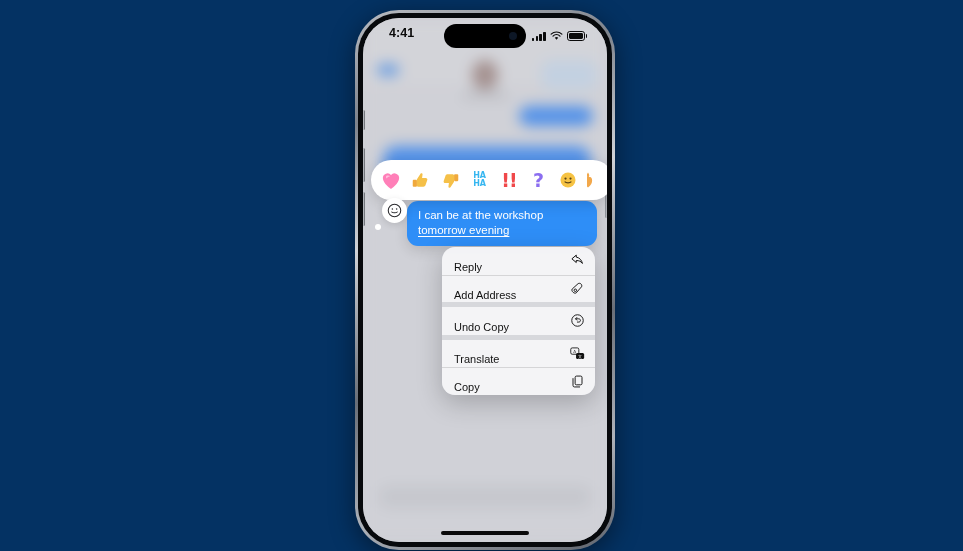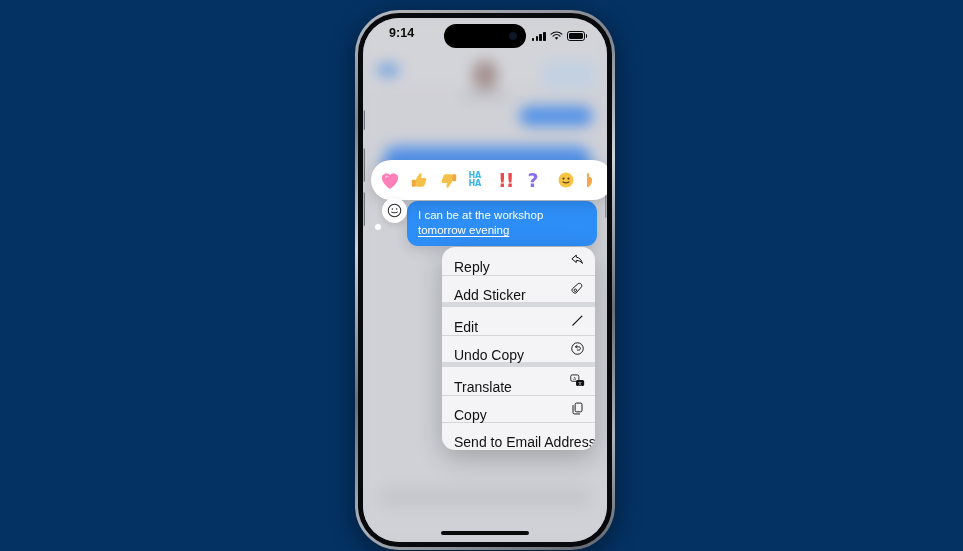--- a/index.html
+++ b/index.html
@@ -152,21 +152,21 @@
     padding: 0 9px;
     box-sizing: border-box;
     gap: 7.5px;
     box-shadow: 0 4px 14px rgba(0,0,0,.15);
     z-index: 30;
     overflow: hidden;
   }
   .tapback {
     width: 22px; height: 22px;
     flex: 0 0 auto;
-    display:flex; align-items:center; 
+    display:flex; align-items:center; justify-content:center;
     font-size: 18px; line-height:1;
     cursor: pointer;
   }
   .tb-haha, .tb-excl, .tb-quest {
     font-weight: 800;
     font-family: "DejaVu Sans", sans-serif;
   }
   .tb-haha { font-size: 8px; color:#36b6f0; letter-spacing:-.3px; line-height:8px; text-align:center; }
   .tb-excl { font-size: 19px; color:#f0484a; letter-spacing:-1px; }
   .tb-quest{ font-size: 19px; color:#8b6ef0; }
@@ -224,21 +224,21 @@
     display:flex; align-items:center;
     padding: 0 10px 0 12px;
     box-sizing:border-box;
     cursor:pointer;
   }
   .menu-item + .menu-item {
     border-top: 0.6px solid rgba(60,60,67,0.17);
   }
   .menu-label {
     flex:1;
-    font-size: 14px;
+    font-size: 11px;
     color:#111;
     white-space: nowrap;
     margin-top: 12px;
   }
   .menu-icon {
     width: 15px; height: 15px;
     flex:0 0 auto;
     display:flex;align-items:center;justify-content:center;
     color:#111;
   }
@@ -265,21 +265,21 @@
         <div id="bd-name"></div>
         <div id="bd-tile-r"></div>
         <div id="bd-bub1" class="bd-bubble-blue"></div>
         <div id="bd-bub2" class="bd-bubble-blue"></div>
         <div id="bd-inputdot"></div>
         <div id="bd-input"></div>
       </div>
       <div id="dim"></div>
 
       <div id="status-bar">
-        <div id="status-time">9:14</div>
+        <div id="status-time">4:41</div>
         <div id="dynamic-island">
           <span id="island-lens"></span>
         </div>
         <div id="status-right">
           <span class="sig-bars">
               <i></i>
               <i></i>
               <i></i>
               <i></i>
             </span>
@@ -356,38 +356,30 @@
           <div class="menu-group">
             <div class="menu-item">
               <span class="menu-label">Reply</span>
               <span class="menu-icon">
                 <svg width="15" height="15" viewBox="0 0 24 24">
                   <path d="M10 6.5V3.4L3 9.3l7 5.9v-3.2c4.6 0 7.6 1.5 9.8 4.7-.9-4.4-3.6-8.9-9.8-10.2z" fill="none" stroke="#111" stroke-width="1.6" stroke-linejoin="round"></path>
                 </svg>
               </span>
             </div>
             <div class="menu-item">
-              <span class="menu-label">Add Sticker</span>
+              <span class="menu-label">Add Address</span>
               <span class="menu-icon">
                 <svg width="15" height="15" viewBox="0 0 24 24">
                   <path d="M3.5 12.8 13 4.2c3.4-1.9 7 1.6 5.5 5L10 18.9c-2.6 2.4-8.8-2.8-6.5-6.1z" fill="none" stroke="#111" stroke-width="1.5" stroke-linejoin="round"></path>
                   <circle cx="8.5" cy="14.8" r="2" fill="none" stroke="#111" stroke-width="1.5"></circle>
                 </svg>
               </span>
             </div>
           </div>
           <div class="menu-group">
-            <div class="menu-item">
-              <span class="menu-label">Edit</span>
-              <span class="menu-icon">
-                <svg width="15" height="15" viewBox="0 0 24 24">
-                  <path d="M4.5 19.5 19 5" stroke="#111" stroke-width="1.9" stroke-linecap="round"></path>
-                </svg>
-              </span>
-            </div>
             <div class="menu-item">
               <span class="menu-label">Undo Copy</span>
               <span class="menu-icon">
                 <svg width="15" height="15" viewBox="0 0 24 24">
                   <circle cx="12" cy="12" r="9.2" fill="none" stroke="#111" stroke-width="1.5"></circle>
                   <path d="M9.2 9.3H14c1.6 0 2.7 1.1 2.7 2.6s-1.1 2.6-2.7 2.6h-2.2" fill="none" stroke="#111" stroke-width="1.5" stroke-linecap="round"></path>
                   <path d="m10.9 7.2-2 2.1 2 2.1" fill="none" stroke="#111" stroke-width="1.5" stroke-linecap="round" stroke-linejoin="round"></path>
                 </svg>
               </span>
             </div>
@@ -406,30 +398,20 @@
             </div>
             <div class="menu-item">
               <span class="menu-label">Copy</span>
               <span class="menu-icon">
                 <svg width="15" height="15" viewBox="0 0 24 24">
                   <rect x="8.2" y="3.3" width="11" height="14" rx="2.2" fill="none" stroke="#111" stroke-width="1.5"></rect>
                   <path d="M15.4 20.7H7.2a2.4 2.4 0 0 1-2.4-2.4V7.3" fill="none" stroke="#111" stroke-width="1.5" stroke-linecap="round"></path>
                 </svg>
               </span>
             </div>
-            <div class="menu-item">
-              <span class="menu-label">Send to Email Address</span>
-              <span class="menu-icon">
-                <svg width="15" height="15" viewBox="0 0 24 24">
-                  <circle cx="12" cy="12" r="9.2" fill="none" stroke="#111" stroke-width="1.5"></circle>
-                  <path d="M12 16.8V7.6" stroke="#111" stroke-width="1.5" stroke-linecap="round"></path>
-                  <path d="m8.4 11 3.6-3.5 3.6 3.5" fill="none" stroke="#111" stroke-width="1.5" stroke-linecap="round" stroke-linejoin="round"></path>
-                </svg>
-              </span>
-            </div>
           </div>
         </div>
 
       <div id="home-indicator"></div>
 
       <span class="side-btn" id="btn-silent"></span>
       <span class="side-btn" id="btn-volup"></span>
       <span class="side-btn" id="btn-voldn"></span>
       <span class="side-btn" id="btn-power"></span>
 

